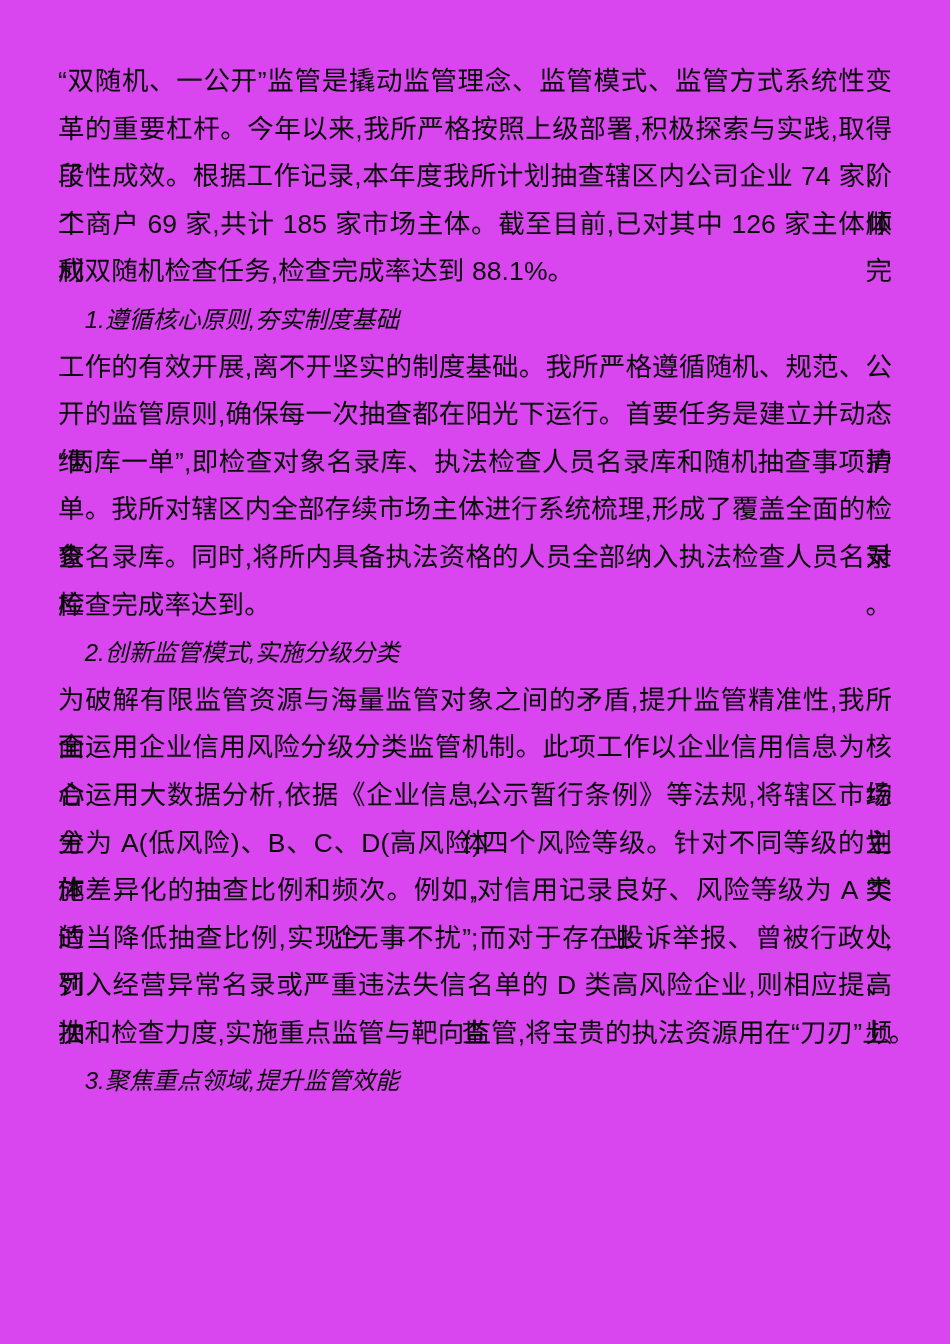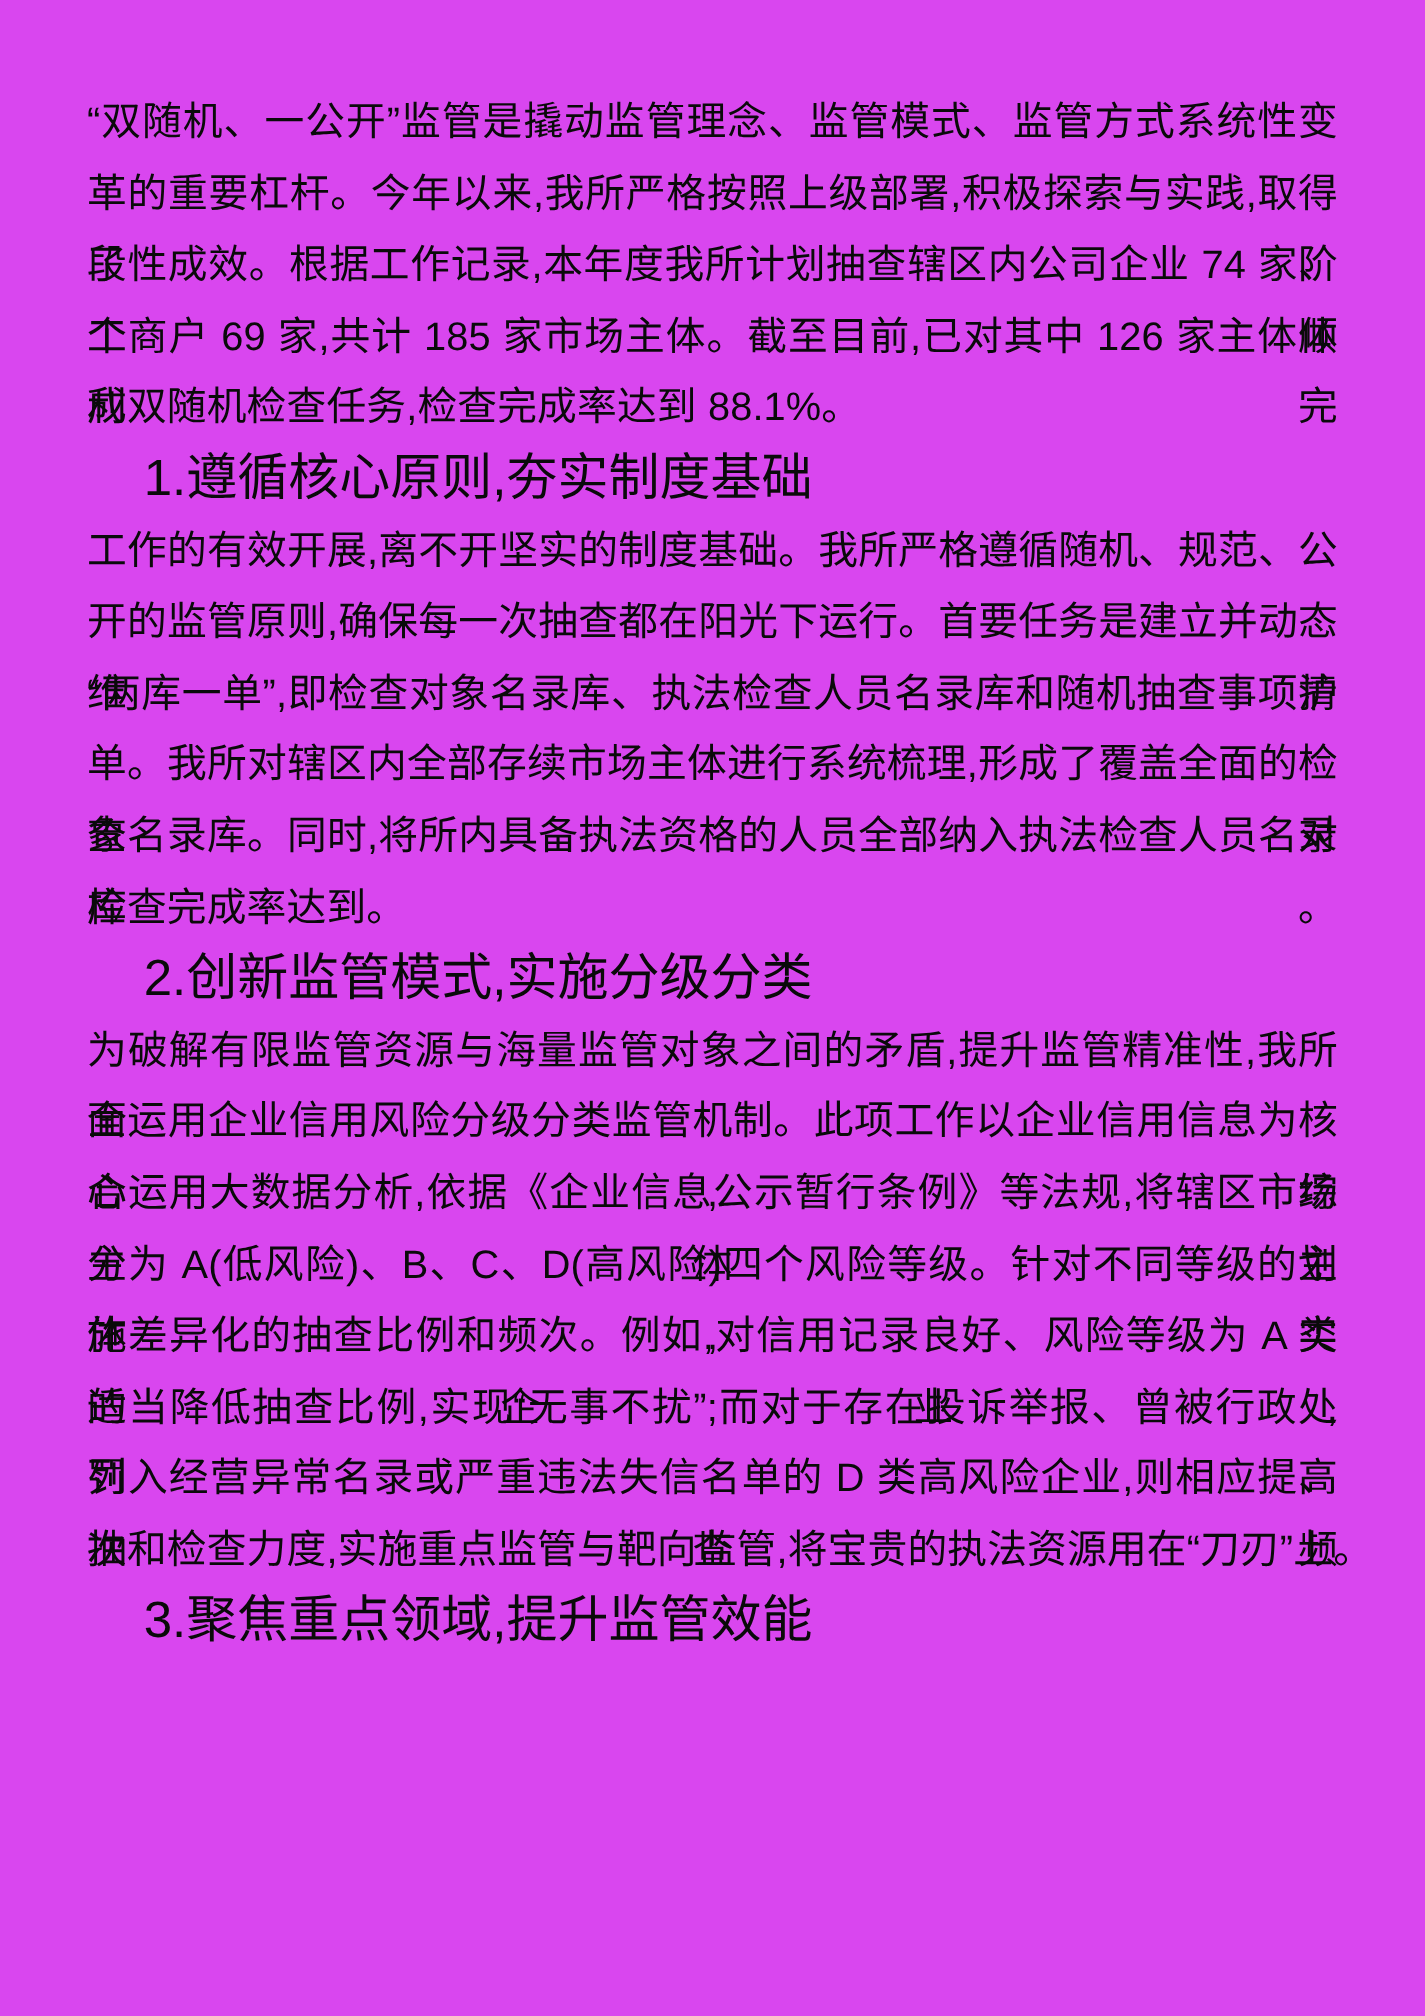--- a/index.html
+++ b/index.html
@@ -55,23 +55,24 @@
   }
 
   .para-block {
     margin: 0;
     padding: 0;
   }
 
   .heading-line {
     height: 47.6px;
     line-height: 47.6px;
-    font-size: 34px;
+    font-size: 24px;
     white-space: pre;
     color: #0a0a0a;
+    font-style: italic;
   }
 </style>
 </head>
 <body>
 
 <div id="page" style="background: #d946ef; width: 950px; height: 1344px;">
   <div id="doc-body" style="width: 834px; color: rgb(10, 10, 10);">
       <div class="para-block">
         <div class="line justify">    “双随机、一公开”监管是撬动监管理念、监管模式、监管方式系统性变</div>
         <div class="line justify">革的重要杠杆。今年以来,我所严格按照上级部署,积极探索与实践,取得了阶</div>

